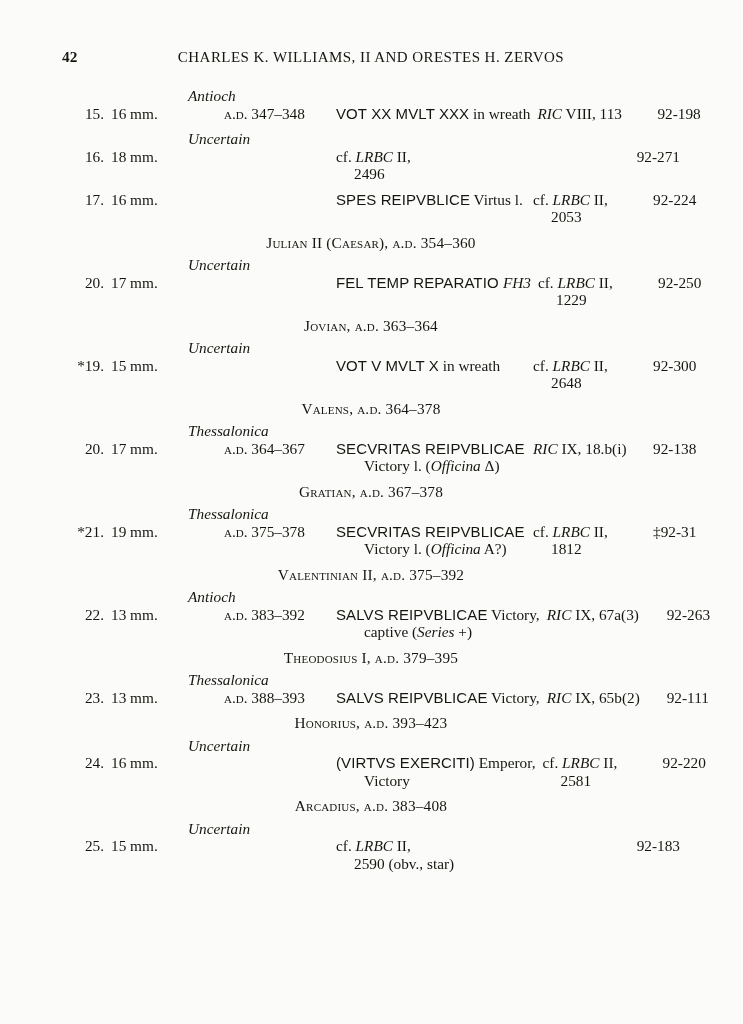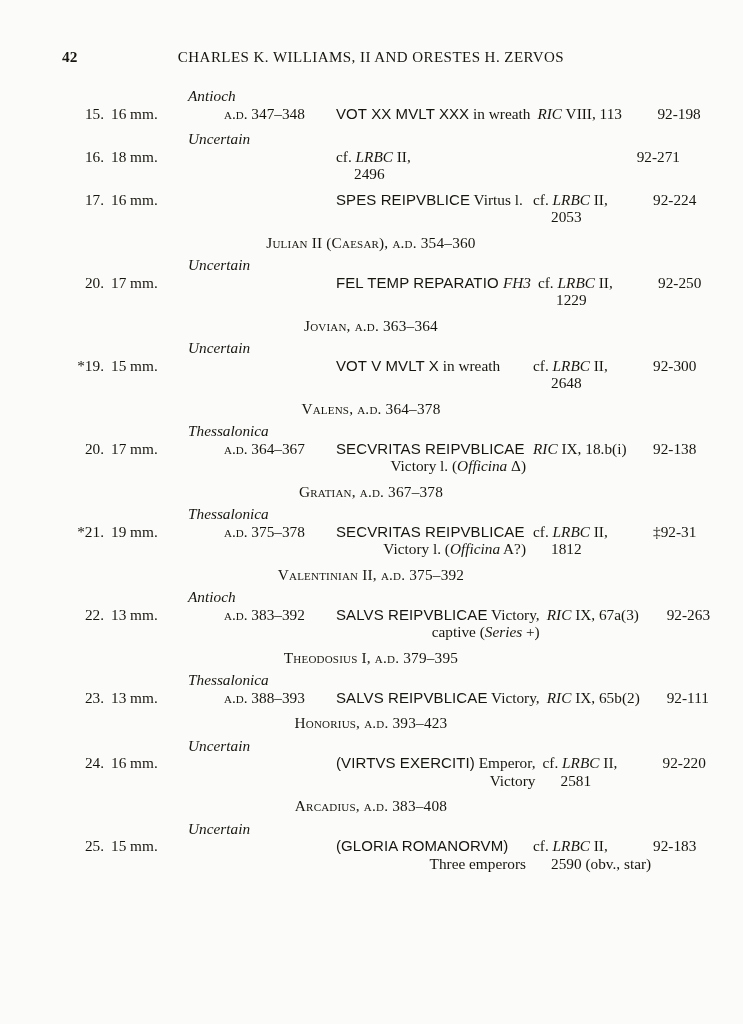--- a/index.html
+++ b/index.html
@@ -17,21 +17,21 @@
   .heading { text-align: center; margin: 6px 0 5px; letter-spacing: 0.2px; }
   .entry { margin-bottom: 8px; }
   .label-row { margin-left: 126px; }
   .row { display: flex; align-items: flex-start; }
   .c-num  { flex: 0 0 42px;  text-align: right; white-space: nowrap; }
   .c-mm   { flex: 0 0 77px;  box-sizing: border-box; padding-left: 7px; white-space: nowrap; }
   .c-mint { flex: 0 0 112px; box-sizing: border-box; padding-left: 7px; white-space: nowrap; margin-left: 36px; }
   .c-desc { flex: 0 0 197px; box-sizing: border-box; padding-left: 7px; white-space: nowrap; }
   .c-ref  { flex: 0 0 127px; box-sizing: border-box; padding-left: 7px; white-space: nowrap; }
   .c-cat  { flex: 1 1 auto;  text-align: right; white-space: nowrap; }
-  .line2-desc { padding-left: 28px; text-align: right; }
+  .line2-desc { padding-left: 28px; }
   .line2-ref  { padding-left: 18px; }
   .s-rm { }
   .s-it { font-style: italic; }
   .s-sc { font-variant: small-caps; }
   .s-lg { font-family: "Liberation Sans", "DejaVu Sans", sans-serif; font-size: 15px; letter-spacing: 0.1px; }
   .glyph { display: inline-block; vertical-align: -2px; }
   .glyph svg { display: block; }
 </style>
 </head>
 <body>
@@ -205,24 +205,20 @@
           <div class="c-cat">92-220</div>
         </div>
       </div>
       <div class="heading"><span class="s-sc">Arcadius, a.d. 383–408</span></div>
       <div class="entry">
         <div class="label-row"><span class="s-it">Uncertain</span></div>
         <div class="row">
           <div class="c-num">25.</div>
           <div class="c-mm">15 mm.</div>
           <div class="c-mint"></div>
-          <div class="c-desc">
-            <div class="line1"><span class="s-lg">(GLORIA ROMANORVM)</span></div>
-            <div class="line2-desc"><span class="s-rm">Three emperors</span></div>
-          </div>
           <div class="c-ref">
             <div class="line1"><span class="s-rm">cf. </span><span class="s-it">LRBC</span><span class="s-rm"> II,</span></div>
             <div class="line2-ref">2590 (obv., star)</div>
           </div>
           <div class="c-cat">92-183</div>
         </div>
       </div>
     </div>
 </div>
 

